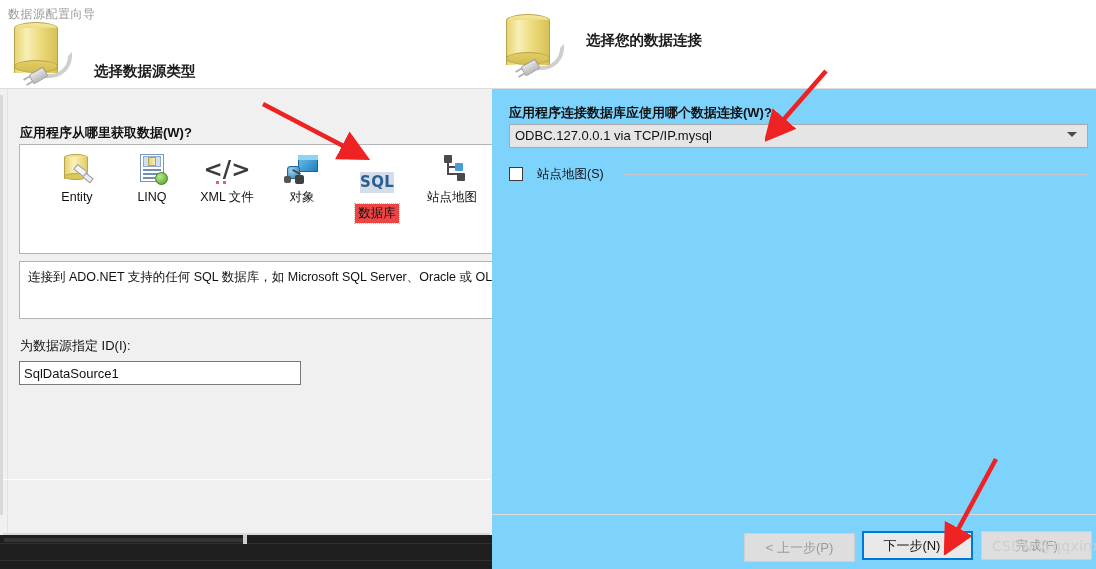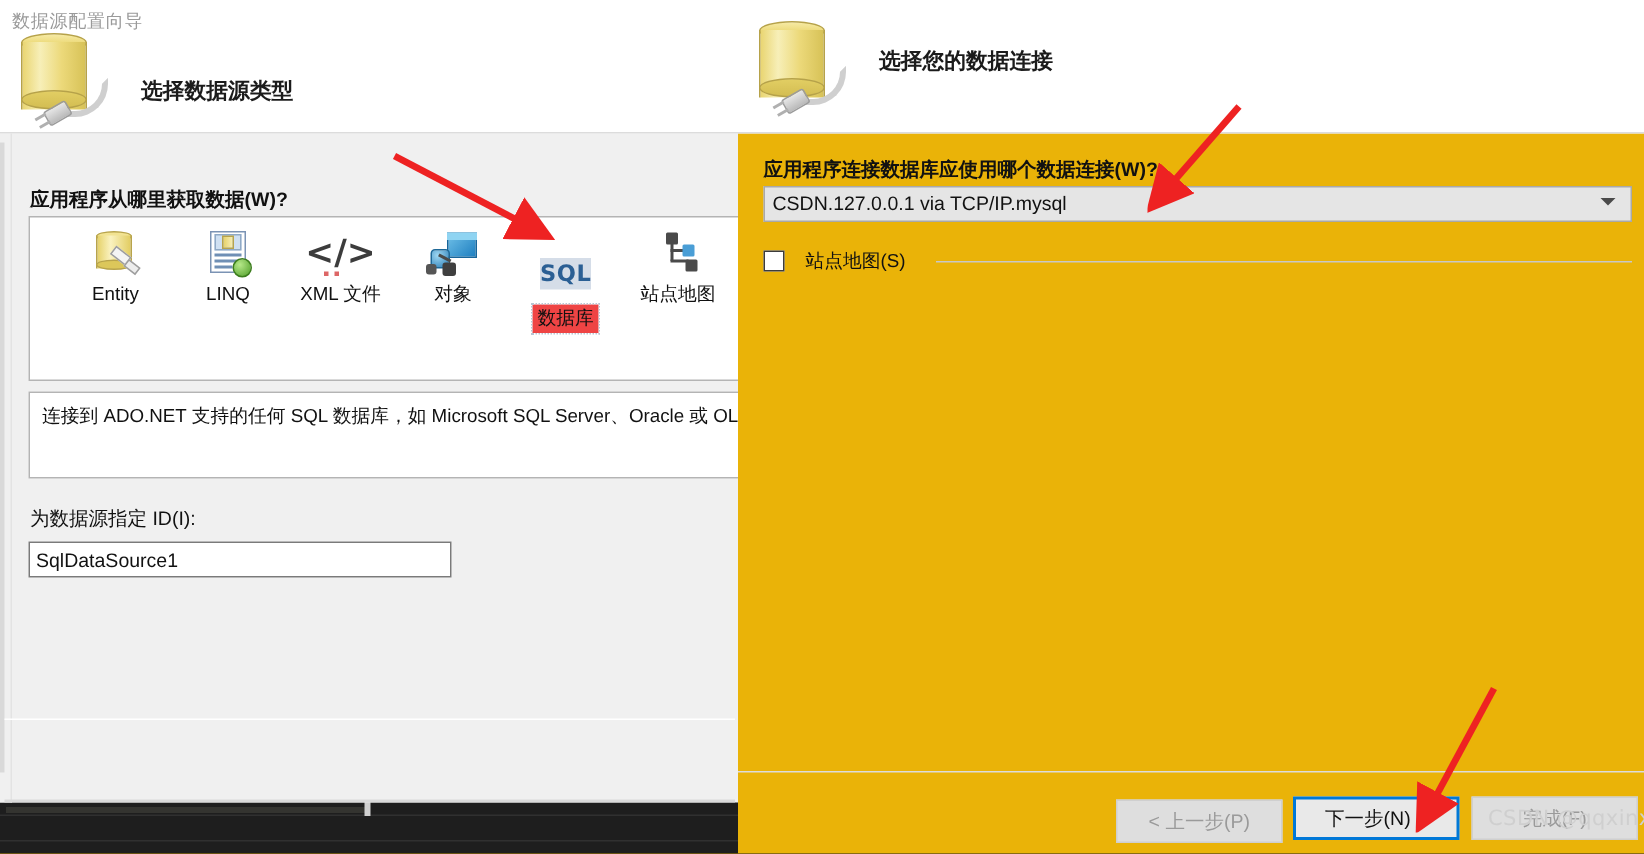--- a/index.html
+++ b/index.html
@@ -110,21 +110,21 @@
   <div class="dbicon" style="left:8px;top:22px;width:64px;height:62px;">
     <div class="cyl-top"></div>
     <div class="cyl-body"></div>
     <div class="cyl-bot"></div>
     <div class="plug-cord"></div>
     <div class="plug-head"></div>
     <div class="plug-pin" style="left:18px;top:60px;"></div>
     <div class="plug-pin" style="left:15px;top:55px;"></div>
   </div>
 
-  <div class="head-title" style="left:94px;top:51px;font-family:Liberation Mono, monospace;">选择数据源类型</div>
+  <div class="head-title" style="left:94px;top:62px;font-family:Liberation Mono, monospace;">选择数据源类型</div>
 
   <div class="q-label" style="left:20px;top:124px;">应用程序从哪里获取数据(W)?</div>
 
   <div class="listbox" style="left:19px;top:144px;width:475px;height:110px;">
 
     <div class="icon-cell" style="left:20px;top:8px;">
       <div class="icon-art">
         <div style="position:absolute;left:24px;top:1px;width:24px;height:7px;border-radius:50%;background:#f2e392;border:1px solid #b8a44c;box-sizing:border-box;"></div>
         <div style="position:absolute;left:24px;top:4px;width:24px;height:22px;background:linear-gradient(90deg,#e6d26a,#faf2c0 40%,#e2cd62);border-left:1px solid #b8a44c;border-right:1px solid #b8a44c;box-sizing:border-box;"></div>
         <div style="position:absolute;left:24px;top:20px;width:24px;height:7px;border-radius:50%;background:#dcc75a;border:1px solid #b8a44c;box-sizing:border-box;"></div>
@@ -192,41 +192,41 @@
   <div class="descbox" style="left:19px;top:261px;width:485px;height:58px;">连接到 ADO.NET 支持的任何 SQL 数据库，如 Microsoft SQL Server、Oracle 或 OLE</div>
 
   <div class="plain" style="left:20px;top:337px;">为数据源指定 ID(I):</div>
 
   <div class="tinput" style="left:19px;top:361px;width:282px;height:24px;">SqlDataSource1</div>
 
   <div style="position:absolute;left:3px;top:479px;width:487px;height:1px;background:#ffffff;"></div>
   <div style="position:absolute;left:3px;top:533px;width:487px;height:2px;background:#dadada;"></div>
 </div>
 
-<div class="dlg" style="left:492px;top:0px;width:604px;height:569px;background:#eab308;">
+<div class="dlg" style="left:492px;top:0px;width:604px;height:569px;background:#7dd3fc;">
 
   <div class="dlg-head" style="height:89px;background:#ffffff;">
     <div class="dlg-head-line"></div>
   </div>
 
   <div class="dbicon" style="left:8px;top:14px;width:64px;height:62px;">
     <div class="cyl-top"></div>
     <div class="cyl-body"></div>
     <div class="cyl-bot"></div>
     <div class="plug-cord"></div>
     <div class="plug-head"></div>
     <div class="plug-pin" style="left:18px;top:60px;"></div>
     <div class="plug-pin" style="left:15px;top:55px;"></div>
   </div>
 
   <div class="head-title" style="left:94px;top:31px;">选择您的数据连接</div>
 
   <div class="q-label" style="left:17px;top:104px;">应用程序连接数据库应使用哪个数据连接(W)?</div>
 
-  <div class="combo" style="left:17px;top:124px;width:579px;height:24px;">CSDN.127.0.0.1 via TCP/IP.mysql</div>
+  <div class="combo" style="left:17px;top:124px;width:579px;height:24px;">ODBC.127.0.0.1 via TCP/IP.mysql</div>
   <div style="position:absolute;left:575px;top:132px;width:0;height:0;
               border-left:5px solid transparent;border-right:5px solid transparent;border-top:5px solid #4a4a4a;"></div>
 
   <div class="cbox" style="left:17px;top:167px;"></div>
   <div class="plain" style="left:45px;top:166px;font-size:12.5px;">站点地图(S)</div>
   <div class="grp-line" style="left:132px;top:174px;width:464px;"></div>
 
   <div style="position:absolute;left:0;top:514px;width:604px;height:1px;background:#dcdcdc;"></div>
 
   <div class="btn disabled" style="left:252px;top:533px;width:111px;height:29px;">

